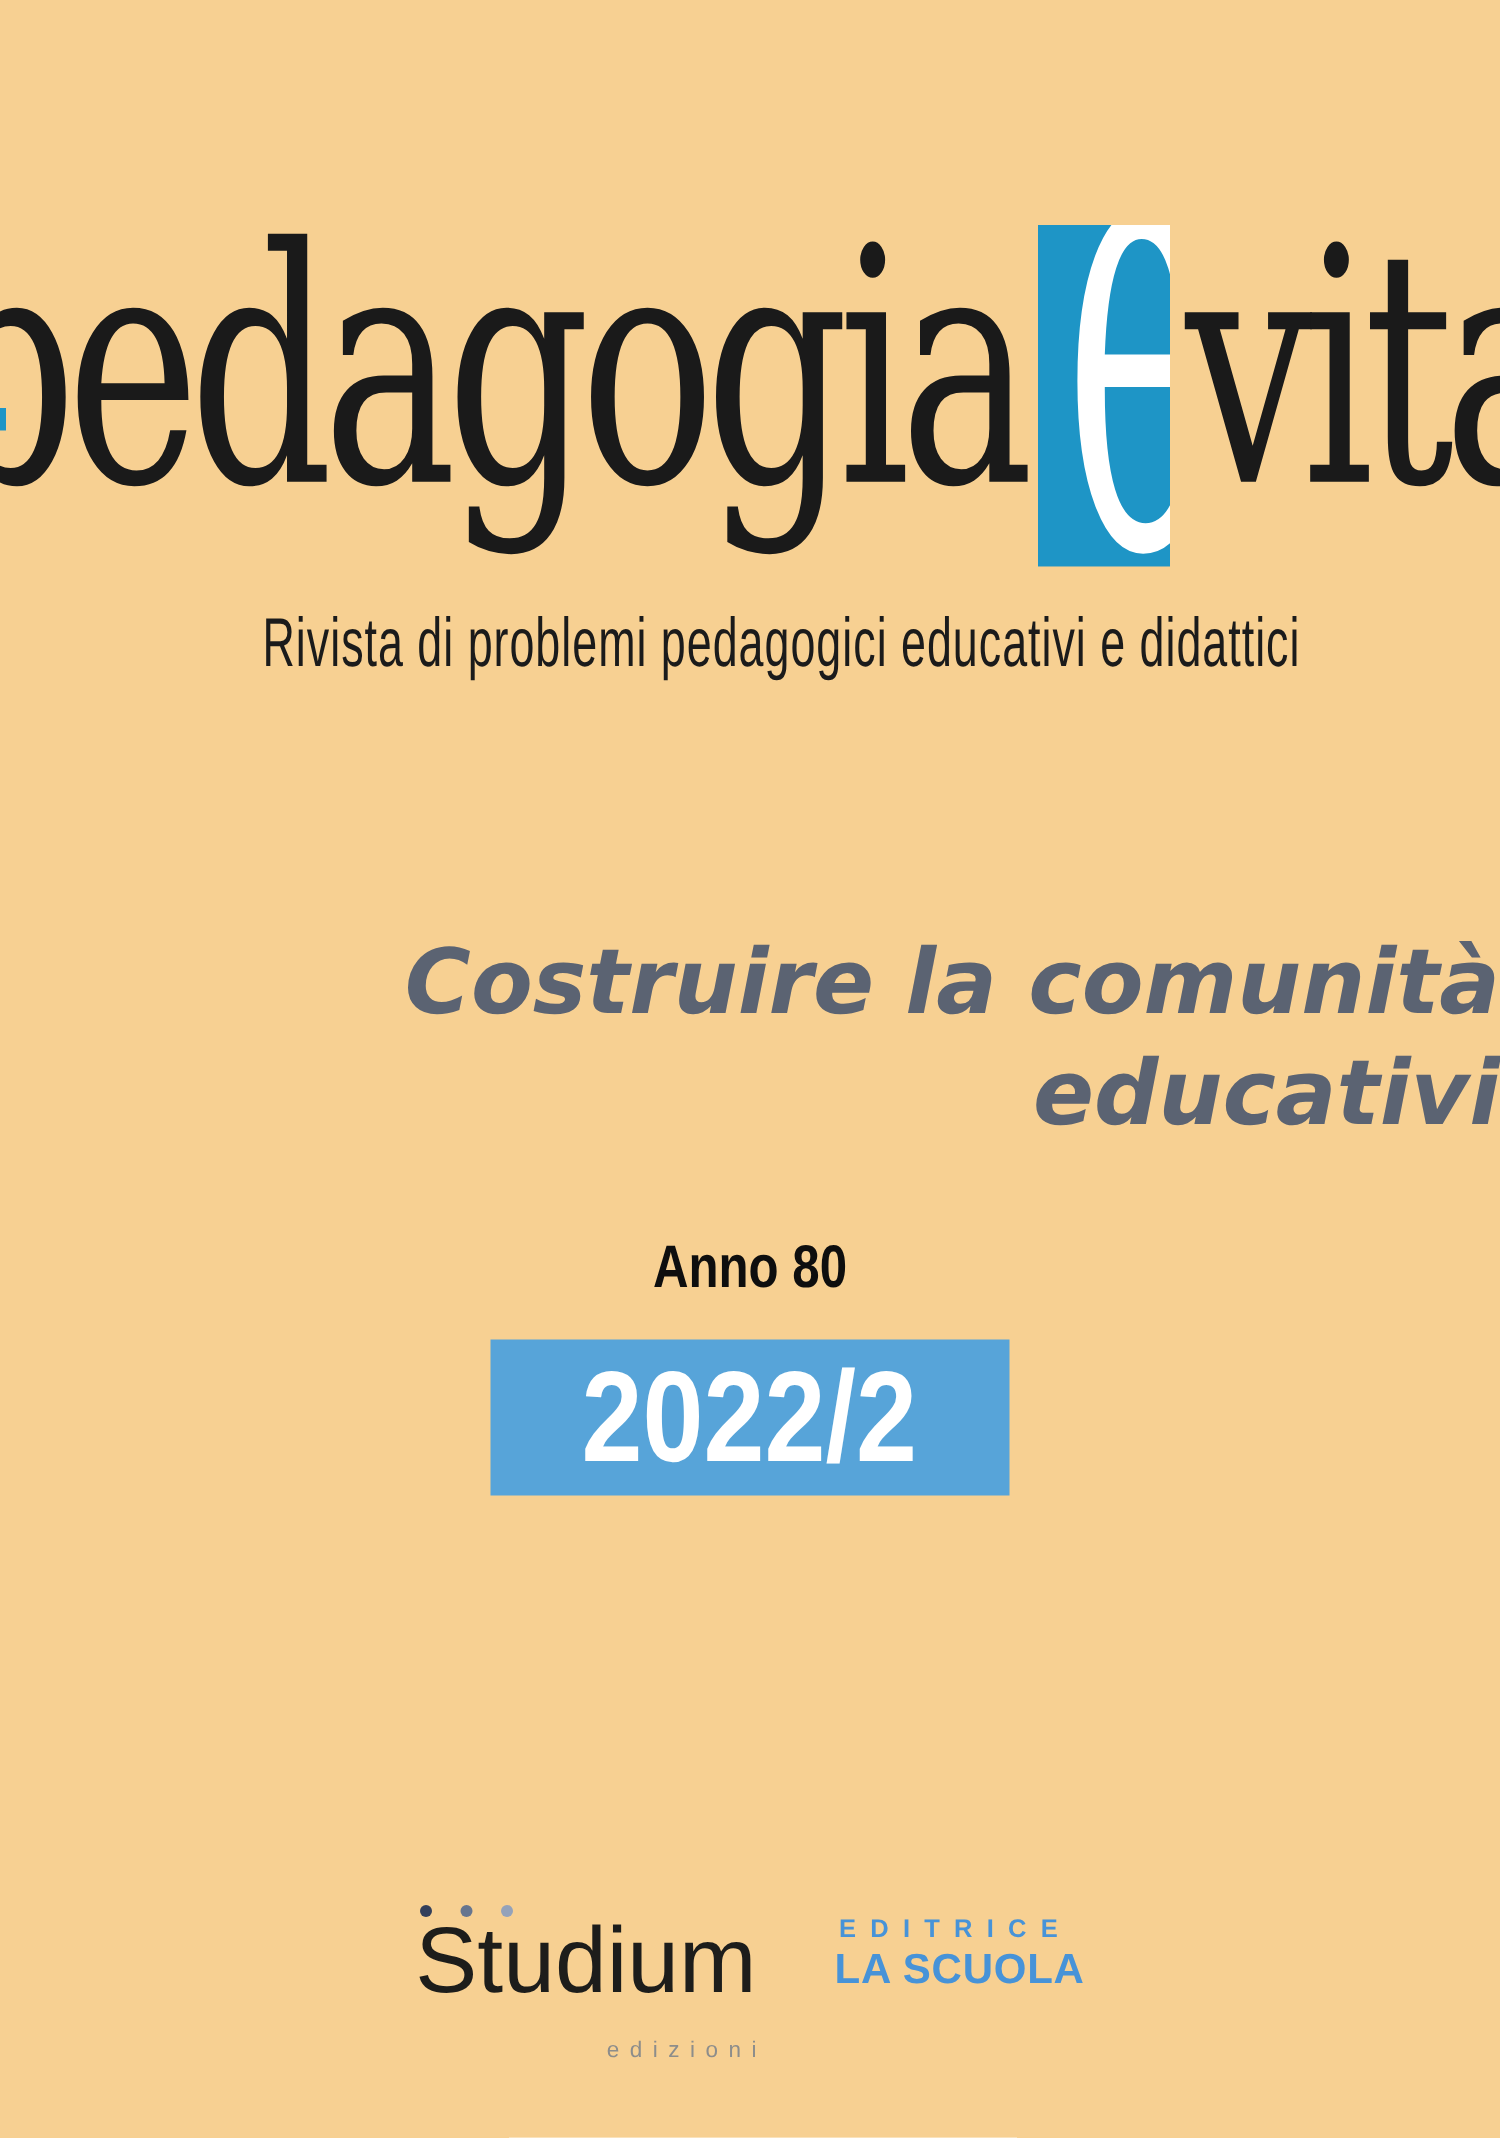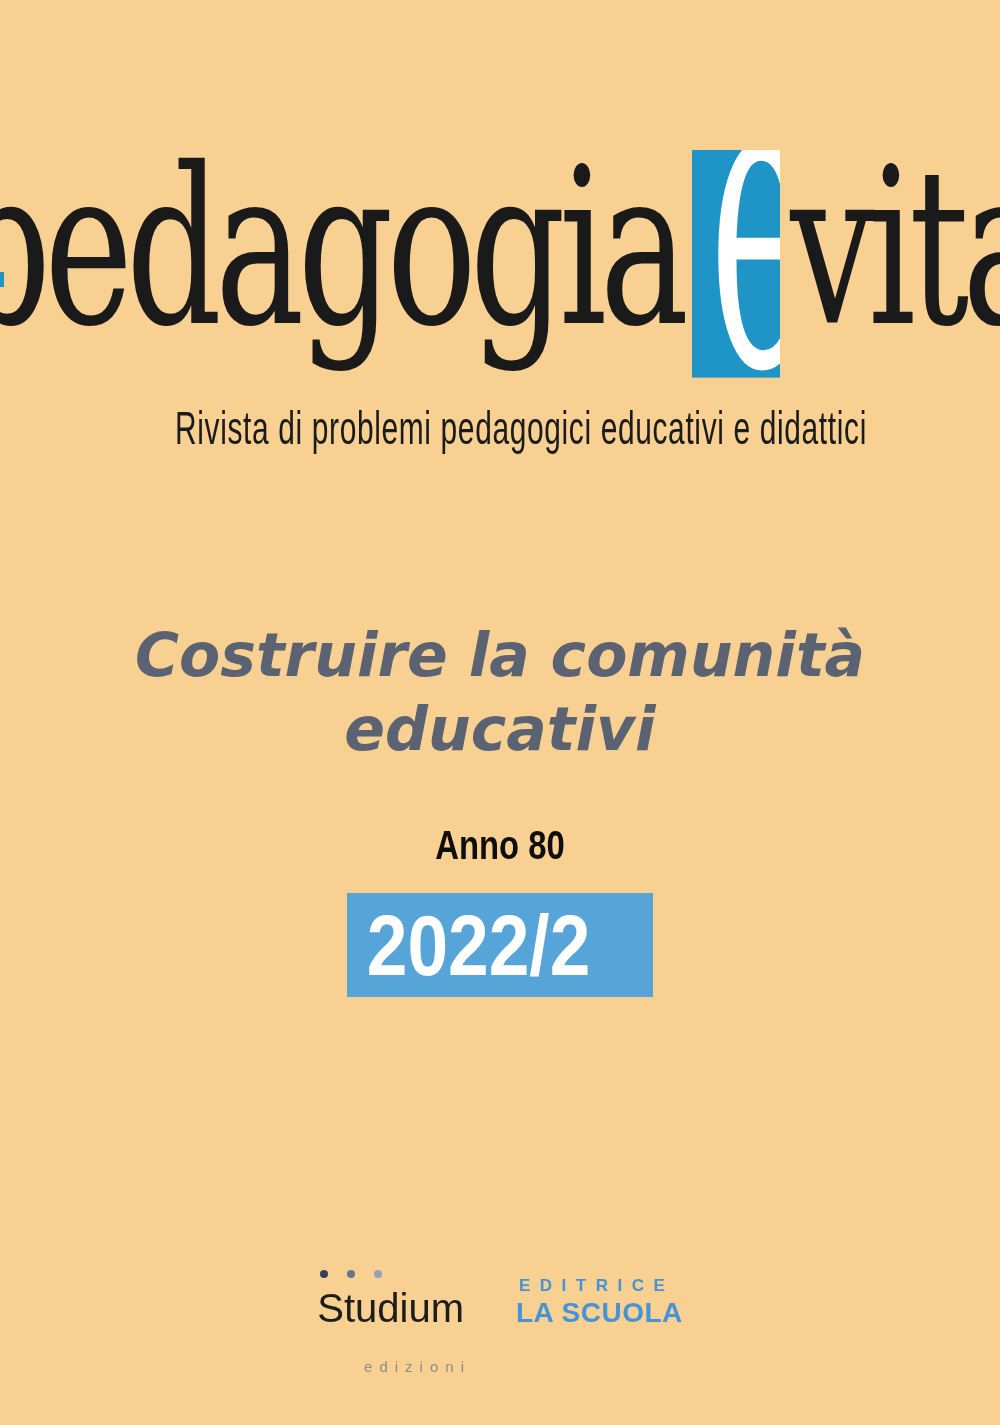--- a/index.html
+++ b/index.html
@@ -82,22 +82,22 @@
   }
   .anno {
     font-family:"Liberation Sans", sans-serif;
     font-weight:bold; font-size:40px; line-height:44px;
     color:#0e0e0e;
   }
 
   .number-box {
     position:absolute; top:893px; left:50%;
     transform:translateX(-50%);
-    width:306px; height:104px;
-    display:flex; align-items:center; 
+    width:346px; height:104px;
+    display:flex; align-items:center; justify-content:center;
   }
   .number {
     display:inline-block;
     font-family:"Liberation Sans", sans-serif;
     font-weight:bold; font-size:86px; line-height:104px;
     color:#ffffff;
     transform:scaleX(0.85);
     white-space:nowrap;
   }
 
@@ -106,21 +106,21 @@
     position:absolute; top:1270px; left:0;
     width:100%;
     display:flex; justify-content:center; align-items:flex-start;
     gap:52px;
   }
   .studium { display:flex; flex-direction:column; }
   .dots { display:flex; gap:19px; height:8px; margin-left:3px; margin-bottom:7px; }
   .dot { width:8px; height:8px; border-radius:50%; }
   .studium-name {
     font-family:"Liberation Sans", sans-serif;
-    font-size:40px; line-height:46px; font-weight:400;
+    font-size:62px; line-height:46px; font-weight:400;
     color:#1d1d1b;
   }
   .studium-sub {
     align-self:flex-end;
     font-family:"Liberation Sans", sans-serif;
     font-size:15px; line-height:16px;
     letter-spacing:7px;
     margin-top:3px; margin-right:-7px;
   }
   .lascuola { display:flex; flex-direction:column; margin-top:7px; }
@@ -151,21 +151,21 @@
         <span class="logo-e">e</span>
       </span>
       <span class="logo-word" style="color: rgb(26, 26, 26);">vita</span>
     </div>
     <div class="subtitle-row">
       <span class="subtitle">Rivista di problemi pedagogici educativi e didattici</span>
     </div>
   </header>
 
   <main>
-    <h1 class="theme" style="color: rgb(91, 99, 114);">
+    <h1 class="theme" style="color: rgb(91, 99, 114); text-align: right;">
       <span>Costruire la comunità</span><br>
       <span>educativi</span>
     </h1>
 
     <div class="anno-row">
       <span class="anno">Anno 80</span>
     </div>
 
     <div class="number-box" style="background-color: rgb(87, 164, 217);">
       <span class="number" style="color: rgb(255, 255, 255);">2022/2</span>

